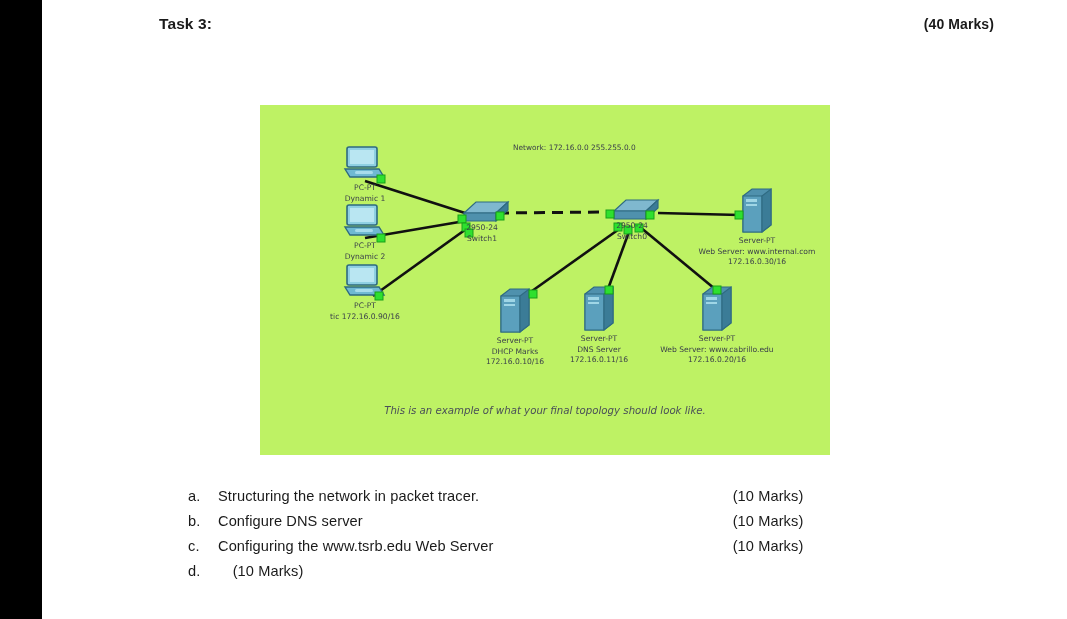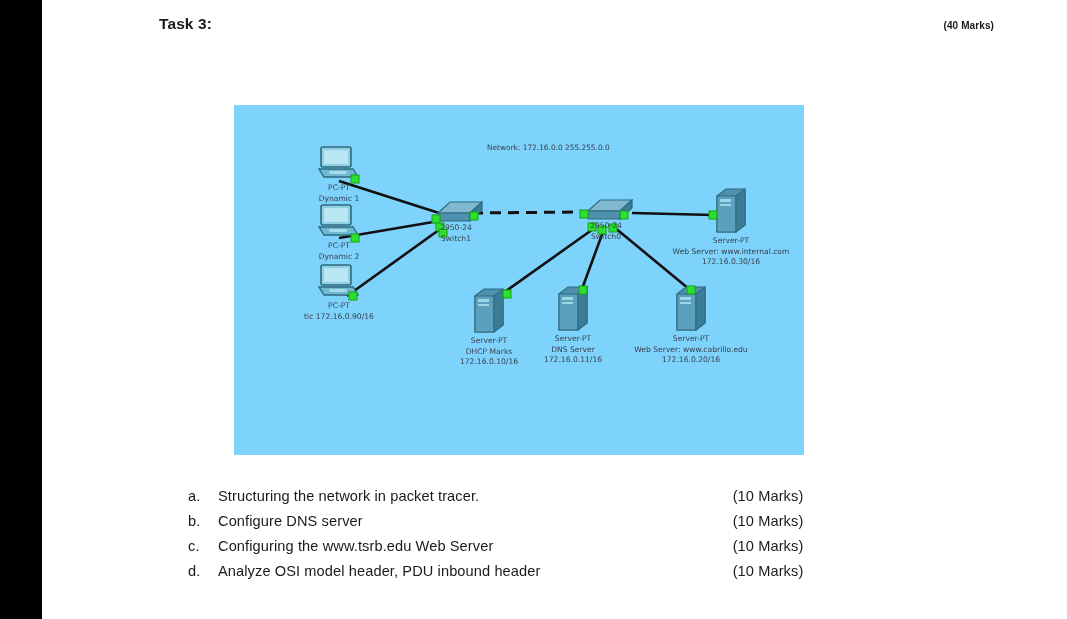--- a/index.html
+++ b/index.html
@@ -26,38 +26,38 @@
     justify-content:space-between;
     align-items:baseline;
   }
   .task-title{
     font-size:15.5px;
     font-weight:bold;
     color:#1a1a1a;
     letter-spacing:.1px;
   }
   .task-marks{
-    font-size:10px;
+    font-size:14px;
     font-weight:bold;
     color:#1a1a1a;
     letter-spacing:.1px;
   }
   .intro-line{
     position:absolute;
     left:117px;top:58px;
     font-size:14.6px;
     color:#1a1a1a;
     letter-spacing:.1px;
   }
   
   .diagram{
     position:absolute;
-    left:192px;top:105px;
+    left:218px;top:105px;
     width:570px;height:350px;
-    background:#7dd3fc;
+    background:#bef264;
   }
   .diag-inner{position:absolute;inset:0;}
   .net-label{
     position:absolute;
     left:253px;top:38px;
     font-size:7.4px;
     color:#3a3f4a;
     white-space:nowrap;
     font-family:"DejaVu Sans",sans-serif;
   }
@@ -292,20 +292,21 @@
         <svg width="14" height="14" viewBox="0 0 14 14" style="position:absolute;left:10px;top:-2px;">
           <rect x="3" y="3" width="8" height="8" fill="#2ee02e" stroke="#18a018" stroke-width="1"></rect>
         </svg>
         <div class="caption cap-ip" style="top:49px;width:220px;">
           <span class="l">Server-PT</span>
           <span class="l">Web Server: www.cabrillo.edu</span>
           <span class="l">172.16.0.20/16</span>
         </div>
       </div>
 
+      <div class="fig-caption">This is an example of what your final topology should look like.</div>
     </div>
   </div>
 
   <div class="task-list">
 
     <div class="task-item">
       <span class="ti-marker">a.</span>
       <span class="ti-text">Structuring the network in packet tracer.</span>
       <span class="ti-marks">(10 Marks)</span>
     </div>
@@ -317,19 +318,18 @@
     </div>
 
     <div class="task-item">
       <span class="ti-marker">c.</span>
       <span class="ti-text">Configuring the www.tsrb.edu Web Server</span>
       <span class="ti-marks">(10 Marks)</span>
     </div>
 
     <div class="task-item">
       <span class="ti-marker">d.</span>
-      <span class="ti-text">Analyze OSI model header, PDU inbound header</span>
       <span class="ti-marks">(10 Marks)</span>
     </div>
 
   </div>
 
 </div>
 
 </body></html>

